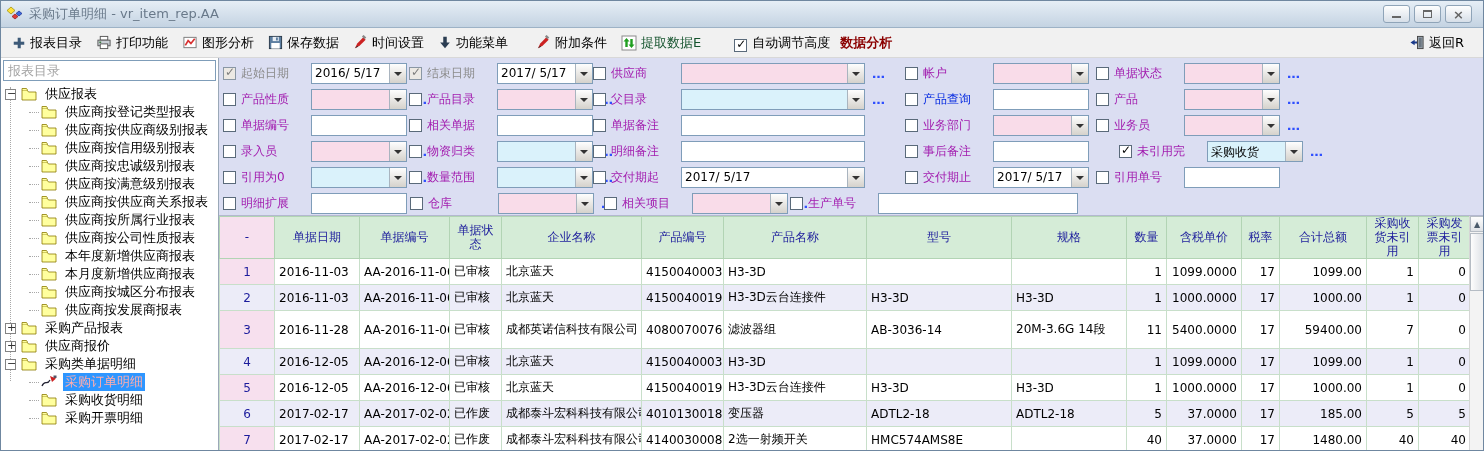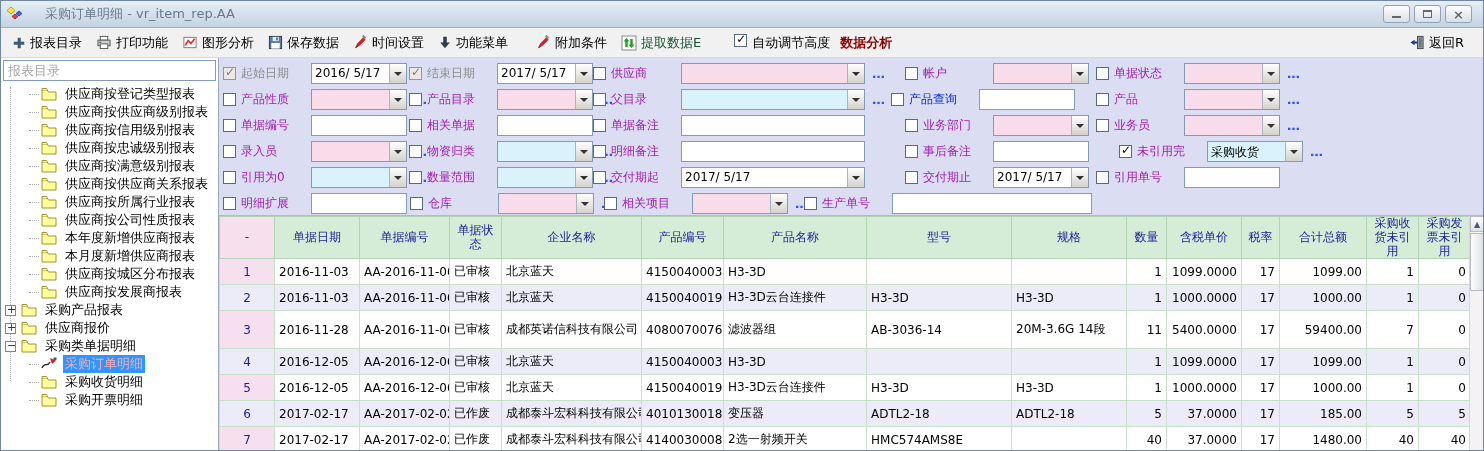--- a/index.html
+++ b/index.html
@@ -1,35 +1,35 @@
 <!DOCTYPE html>
 <html><head>
 <meta charset="utf-8">
 <style>
   * { margin:0; padding:0; box-sizing:border-box; }
   html,body { background:#9aa8b8; }
   body { font-family:"DejaVu Sans", sans-serif; }
   .window { position:relative; width:1484px; height:451px; background:#fff; border:1px solid #6f87a0; overflow:hidden; }
 
   
-  .titlebar { height:27px; background:linear-gradient(#e6eef6,#c4d3e2); border-bottom:1px solid #9db2c6; display:flex; align-items:center; padding:0 5px;gap:16px; }
+  .titlebar { height:27px; background:linear-gradient(#e6eef6,#c4d3e2); border-bottom:1px solid #9db2c6; display:flex; align-items:center; padding:0 5px; }
   .title-text { color:#69798a; font-size:13px; margin-left:5px; white-space:nowrap; }
   .winbtns { margin-left:auto; display:flex; gap:4px; padding-right:6px; }
   .wbtn { width:27px; height:18px; border:1px solid #8fa4b8; border-radius:3px; background:linear-gradient(#fefefe,#d7dfe8); display:flex; align-items:center; justify-content:center; color:#555; }
   .glyph-min { width:9px; height:0; border-bottom:2px solid #666; margin-top:6px; }
   .glyph-max { width:9px; height:8px; border:1px solid #666; border-top:2px solid #666; }
   .glyph-close { font-size:13px; font-weight:bold; line-height:1; color:#666; }
 
   
   .toolbar { height:30px; background:#f1f1f1; border-bottom:1px solid #d8d8d8; display:flex; align-items:center; padding:0 4px; font-size:13px; color:#000; }
   .tbtn { display:flex; align-items:center; gap:4px; padding:0 7px; height:24px; white-space:nowrap; cursor:default; }
   .tbtn svg { flex:none; }
   .lbl-extract { color:#14532d; font-weight:normal; }
   .lbl-analysis { color:#8b0000; font-weight:bold; padding:0 10px; }
-  .tb-check { display:flex; align-items:flex-start; gap:5px; margin-left:26px; }
+  .tb-check { display:flex; align-items:flex-end; gap:5px; margin-left:26px; }
   .cbx { width:13px; height:13px; background:#fff; border:1px solid #5a6a7a; position:relative; flex:none; }
   .cbx.checked::after { content:"✓"; position:absolute; left:1px; top:-3px; font-size:12px; font-weight:bold; color:#000; }
   .tb-right { margin-left:auto; display:flex; align-items:center; gap:4px; padding-right:8px; }
   .hotkey-label { white-space:nowrap; }
 
   
   .content { display:flex; height:393px; }
   .sidebar { width:218px; flex:none; background:#fff; border-right:1px solid #9aa8b8; display:flex; flex-direction:column; overflow:hidden; }
   .sidebar-header { margin:2px; height:21px; border:1px solid #7f9db9; background:#fff; color:#a5a5a5; font-size:13px; display:flex; align-items:center; padding:0 4px; flex:none; }
   .tree { flex:1; position:relative; overflow:hidden; padding-top:2px; font-size:13px; }
@@ -190,20 +190,31 @@
         <span class="hotkey-label">返回R</span>
       </div>
     </div>
   </div>
 
   <div class="content">
 
     <div class="sidebar">
       <div class="sidebar-header">报表目录</div>
       <div class="tree">
+        <div class="titem">
+            <span class="expander minus"></span>
+            <span class="ticon">
+              <svg class="svg-folder" width="17" height="14" viewBox="0 0 17 14">
+                <path d="M1 3 L6 3 L7.5 5 L15 5 L15 13 L1 13 Z" fill="#ffff9e" stroke="#8a7a00" stroke-width="0.8"></path>
+                <path d="M1 3 L1 1.5 L5.5 1.5 L6.5 3" fill="#ffff9e" stroke="#8a7a00" stroke-width="0.8"></path>
+              </svg>
+
+            </span>
+            <span class="tlabel">供应报表</span>
+          </div>
           <div class="titem child">
 
             <span class="ticon">
               <svg class="svg-folder" width="17" height="14" viewBox="0 0 17 14">
                 <path d="M1 3 L6 3 L7.5 5 L15 5 L15 13 L1 13 Z" fill="#ffff9e" stroke="#8a7a00" stroke-width="0.8"></path>
                 <path d="M1 3 L1 1.5 L5.5 1.5 L6.5 3" fill="#ffff9e" stroke="#8a7a00" stroke-width="0.8"></path>
               </svg>
 
             </span>
             <span class="tlabel">供应商按登记类型报表</span>
@@ -470,21 +481,21 @@
           </div>
           <div class="fg" style="left:374px">
             <span class="cb"></span>
             <span class="fl">父目录</span>
             <span class="dd cyan w184">
                 <span class="ddv"></span>
                 <span class="dda"></span>
               </span>
             <span class="dots">…</span>
           </div>
-          <div class="fg" style="left:672px">
+          <div class="fg" style="left:686px">
             <span class="cb"></span>
             <span class="fl blue">产品查询</span>
             <input class="ti w96" style="">
           </div>
           <div class="fg" style="left:877px">
             <span class="cb"></span>
             <span class="fl">产品</span>
             <span class="dd pink w96">
                 <span class="ddv"></span>
                 <span class="dda"></span>
@@ -628,21 +639,21 @@
           </div>
           <div class="fg" style="left:385px">
             <span class="cb"></span>
             <span class="fl">相关项目</span>
             <span class="dd pink w96">
                 <span class="ddv"></span>
                 <span class="dda"></span>
               </span>
             <span class="dots">…</span>
           </div>
-          <div class="fg" style="left:585px">
+          <div class="fg" style="left:571px">
             <span class="cb"></span>
             <span class="fl">生产单号</span>
             <input class="ti w200" style="">
           </div>
         </div>
 
       </div>
 
       <div class="tablewrap">
         <table class="grid">

